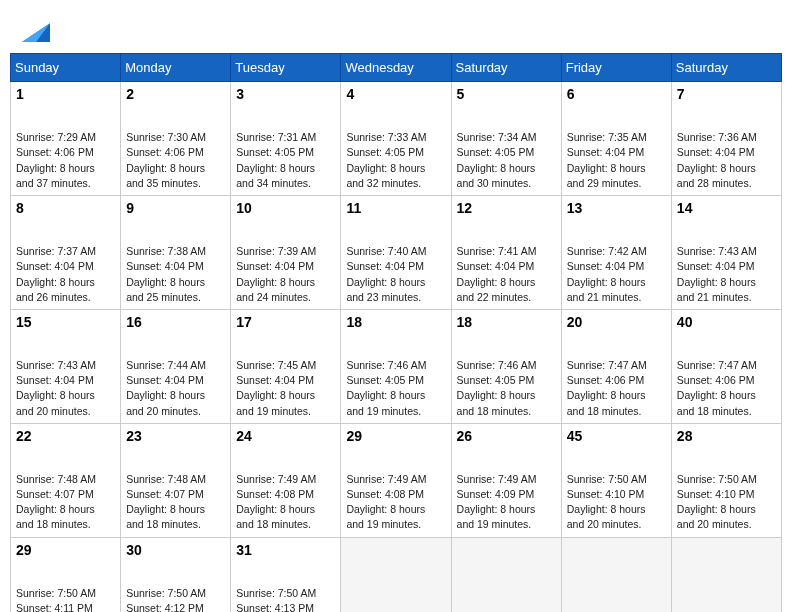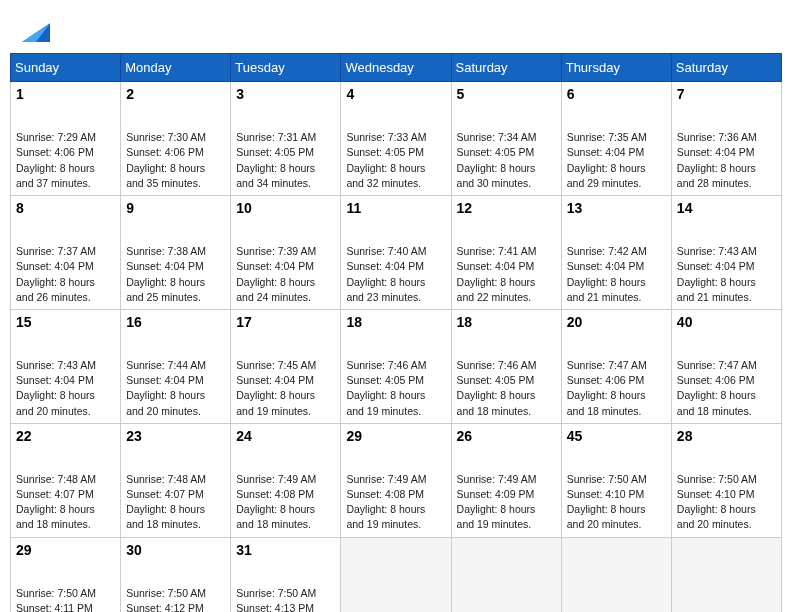--- a/index.html
+++ b/index.html
@@ -109,21 +109,21 @@
 </div>
 
 <table class="calendar">
   <thead>
     <tr>
     <th>Sunday</th>
         <th>Monday</th>
         <th>Tuesday</th>
         <th>Wednesday</th>
         <th>Saturday</th>
-        <th>Thursday</th>
+        <th>Friday</th>
         <th>Saturday</th>
       </tr>
   </thead>
   <tbody id="calendar-body">
   <tr class="week-row">
         <td>
           <span class="day-num">1</span>
           <div class="day-info">Sunrise: 7:29 AM<br>Sunset: 4:06 PM<br>Daylight: 8 hours and 37 minutes.</div>
         </td>
         <td>

